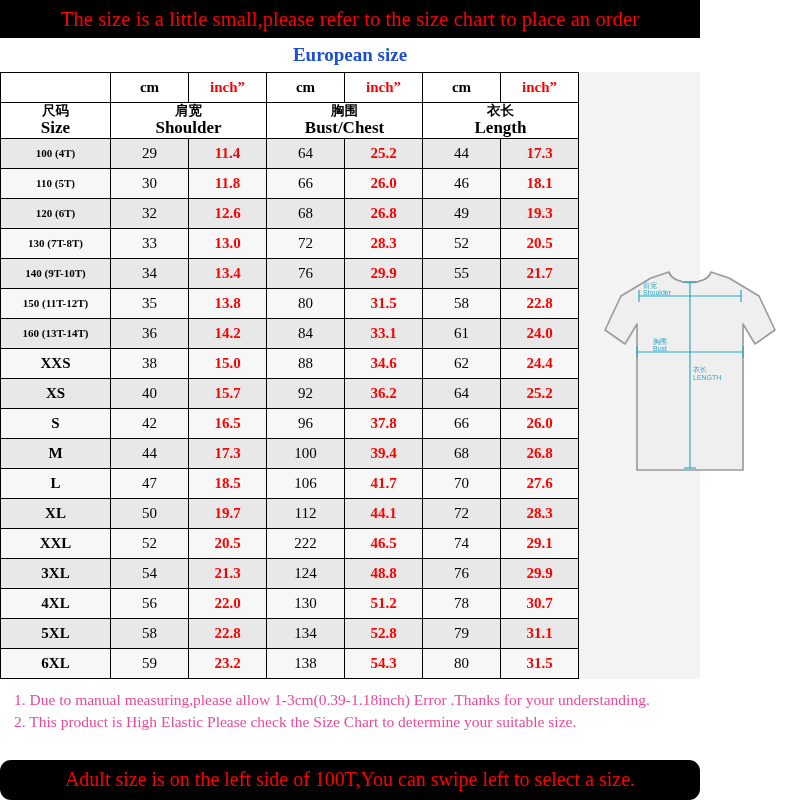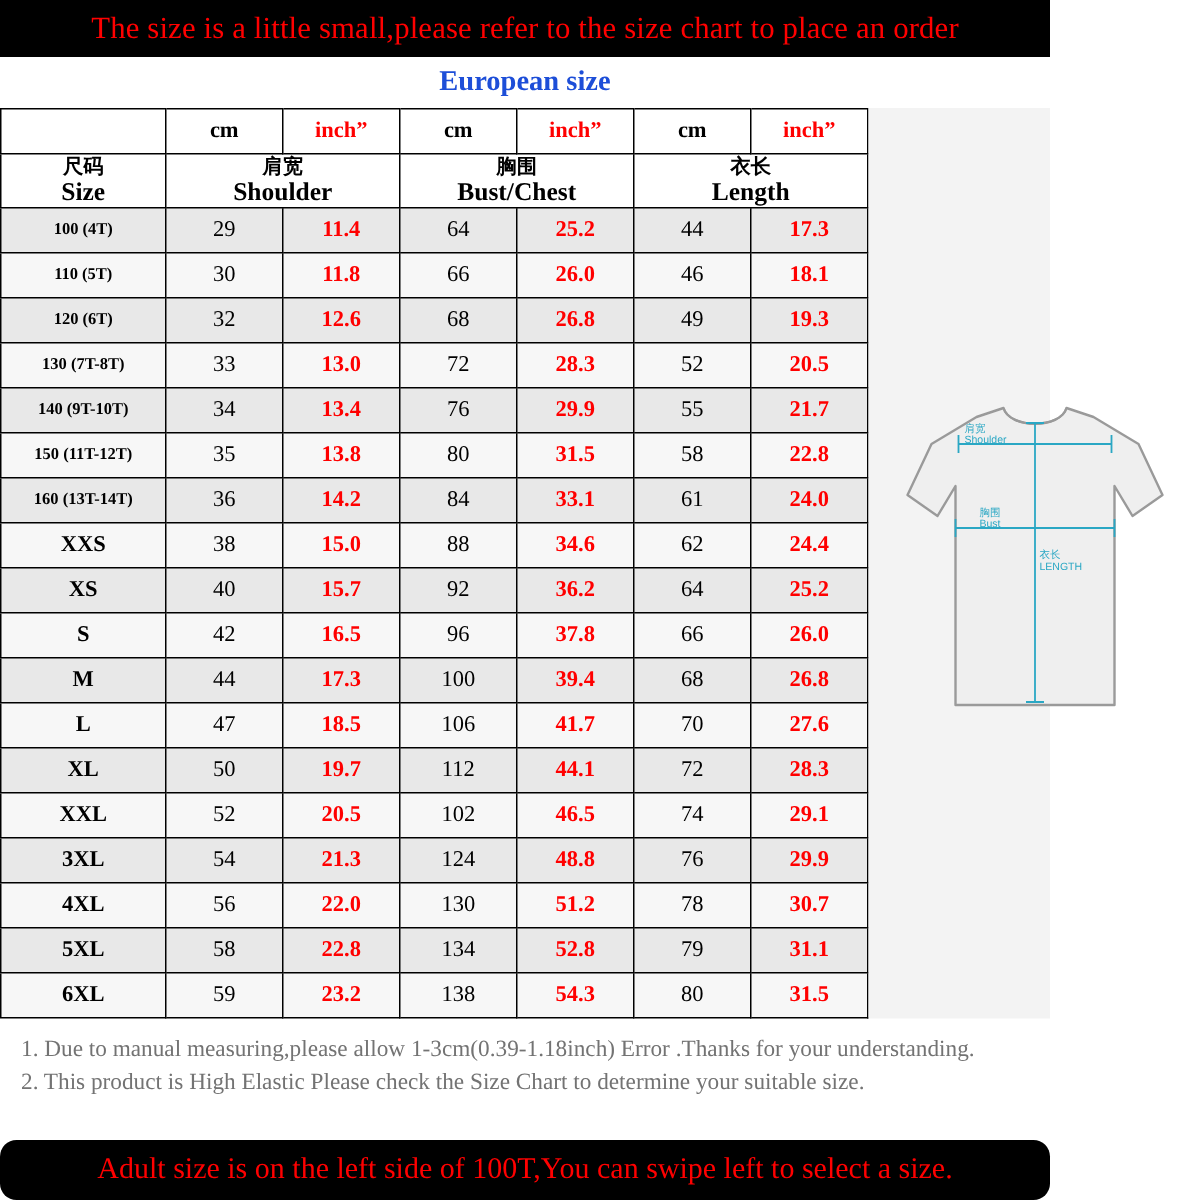--- a/index.html
+++ b/index.html
@@ -110,21 +110,21 @@
     top: 180px;
     width: 198px;
     height: 260px;
   }
   .notes {
     padding: 10px 14px 6px 14px;
     background: #ffffff;
   }
   .notes div {
     font-size: 15.5px;
-    color: #737373;
+    color: #ec4899;
     line-height: 1.45;
   }
   .bottom-banner {
     position: absolute;
     left: 0;
     bottom: 0;
     width: 100%;
     background: #000000;
     color: #ff0000;
     text-align: center;
@@ -304,21 +304,21 @@
               <td class="val-inch">19.7</td>
               <td class="val-cm">112</td>
               <td class="val-inch">44.1</td>
               <td class="val-cm">72</td>
               <td class="val-inch">28.3</td>
             </tr>
             <tr class="row-odd">
               <td class="sizename">XXL</td>
               <td class="val-cm">52</td>
               <td class="val-inch">20.5</td>
-              <td class="val-cm">102</td>
+              <td class="val-cm">222</td>
               <td class="val-inch">46.5</td>
               <td class="val-cm">74</td>
               <td class="val-inch">29.1</td>
             </tr>
             <tr class="row-even">
               <td class="sizename">3XL</td>
               <td class="val-cm">54</td>
               <td class="val-inch">21.3</td>
               <td class="val-cm">124</td>
               <td class="val-inch">48.8</td>

